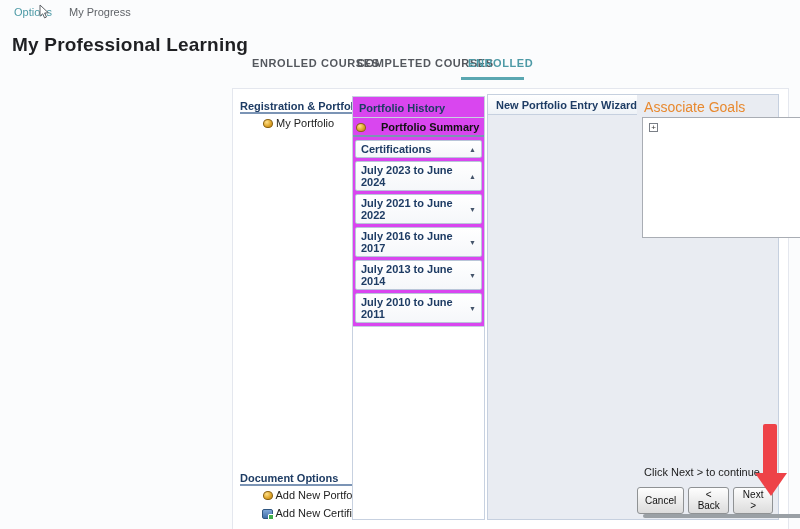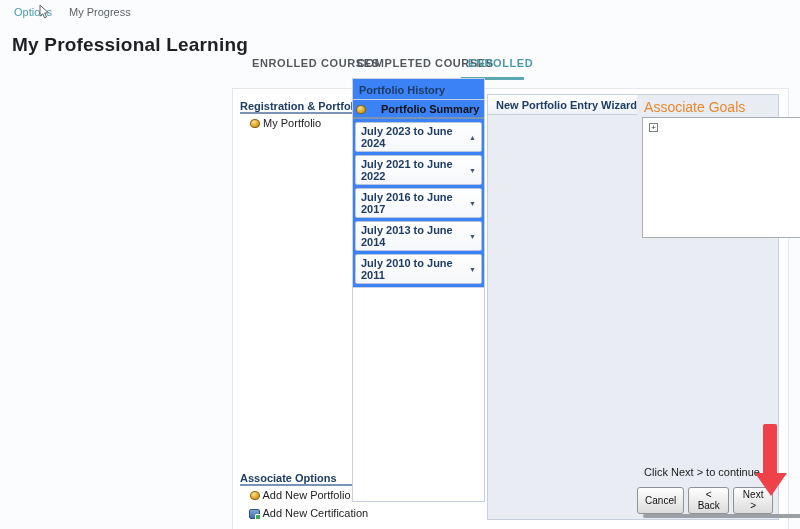--- a/index.html
+++ b/index.html
@@ -24,31 +24,31 @@
   .tab.active { color:#4d9aa6; }
   .tab-underline { left:461px; top:77px; width:63px; height:3px; background:#5aa7b1; }
 
   
   .card { left:232px; top:88px; width:557px; height:441px; background:#fff;
           border:1px solid #e4e7ee; border-bottom:none; }
 
   
   .side-header { font-size:11px; font-weight:bold; color:#1e3c64; }
   .side-rule { width:112px; height:2px; background:#7b94b5; }
-  .side-item { font-size:11px; color:#222; cursor:pointer; white-space:nowrap; }
+  .side-item { font-size:11px; color:#222; cursor:pointer; white-space:nowrap;margin-left:13px; }
   .icon-gold { display:inline-block; width:10px; height:9px; border-radius:50% 50% 45% 45%;
                background:radial-gradient(circle at 35% 30%, #ffe08a, #e0a82e 55%, #b97c12);
                border:1px solid #8a6212; vertical-align:-1px; }
   .icon-cert { display:inline-block; width:11px; height:10px; border-radius:2px; position:relative;
                background:linear-gradient(#7ea6d8, #3f6ea8); border:1px solid #2f5580; vertical-align:-2px; }
   .icon-cert .plus { position:absolute; right:-2px; bottom:-2px; width:6px; height:6px;
                background:#3fae4a; border:1px solid #fff; border-radius:1px; }
 
   
-  .history { left:352px; top:78px; width:133px; height:424px; background:#3b82f6;
+  .history { left:352px; top:96px; width:133px; height:424px; background:#d946ef;
              border:1px solid #c7d1e0; display:flex; flex-direction:column; }
   .history-header { font-size:11px; font-weight:bold; color:#1e3c64; padding:5px 6px 3px 6px;
                     border-bottom:1px solid #c7d1e0; }
   .summary-row { display:flex; align-items:center; gap:15px; padding:3px 3px 2px 3px;
                  border-bottom:2px solid #7b94b5; font-size:11px; font-weight:bold; color:#111;
                  cursor:pointer; }
   .acc-row { margin:3px 2px 0 2px; border:1px solid #b9c5d8; border-radius:2px;
              background:linear-gradient(#ffffff, #f5f7fa);
              display:flex; justify-content:space-between; align-items:center;
              padding:2px 5px 2px 5px; font-size:11px; font-weight:bold; color:#1e3c64; cursor:pointer; }
@@ -96,36 +96,40 @@
 
 <div class="abs card"></div>
 
 <div class="abs side-header" style="left:240px; top:100px;">Registration &amp; Portfolio</div>
 <div class="abs side-rule" style="left:240px; top:112px;"></div>
 <div class="abs side-item" style="left:250px; top:117px;">
   <span class="icon-gold"></span>
   <span>My Portfolio</span>
 </div>
 
-<div class="abs side-header" style="left:240px; top:472px;">Associate Options</div>
+<div class="abs side-header" style="left:240px; top:472px;">Document Options</div>
 <div class="abs side-rule" style="left:240px; top:484px;"></div>
 <div class="abs side-item" style="left:250px; top:489px;">
   <span class="icon-gold"></span>
   <span>Add New Portfolio Entry</span>
 </div>
 <div class="abs side-item" style="left:249px; top:507px;">
   <span class="icon-cert"><span class="plus"></span></span>
   <span>Add New Certification</span>
 </div>
 
 <div class="abs history">
   <div class="history-header">Portfolio History</div>
   <div class="summary-row">
     <span class="icon-gold"></span>
     <span>Portfolio Summary</span>
+  </div>
+  <div class="acc-row">
+    <span>Certifications</span>
+    <span class="acc-arrow">▲</span>
   </div>
   <div class="acc-row">
     <span>July 2023 to June 2024</span>
     <span class="acc-arrow">▲</span>
   </div>
   <div class="acc-row">
     <span>July 2021 to June 2022</span>
     <span class="acc-arrow">▼</span>
   </div>
   <div class="acc-row">

